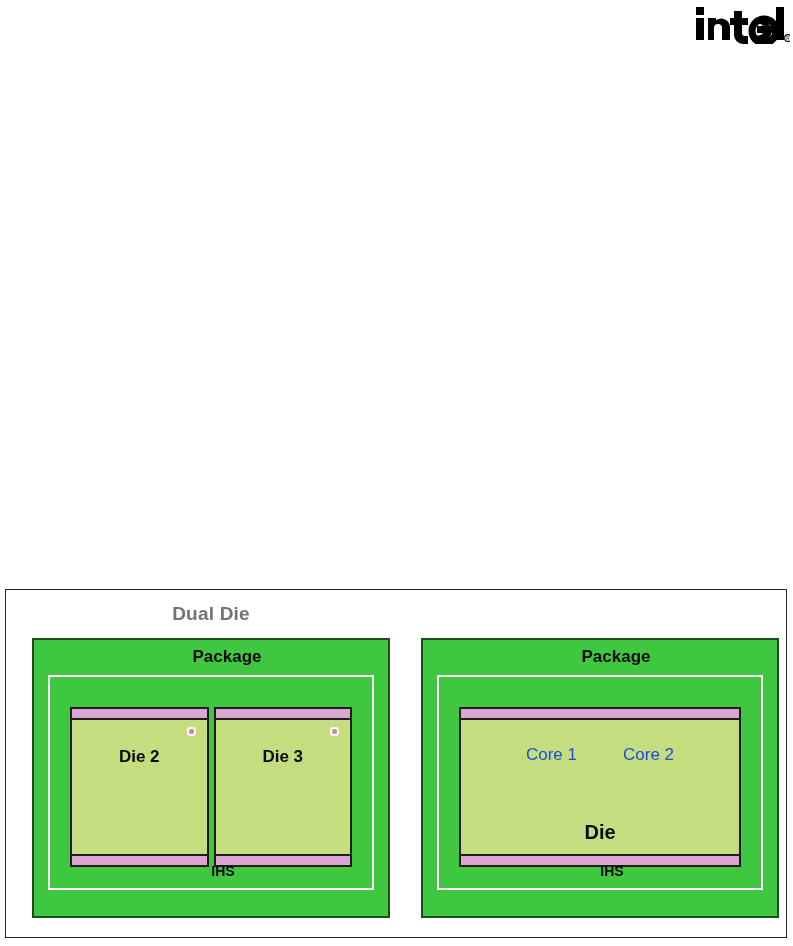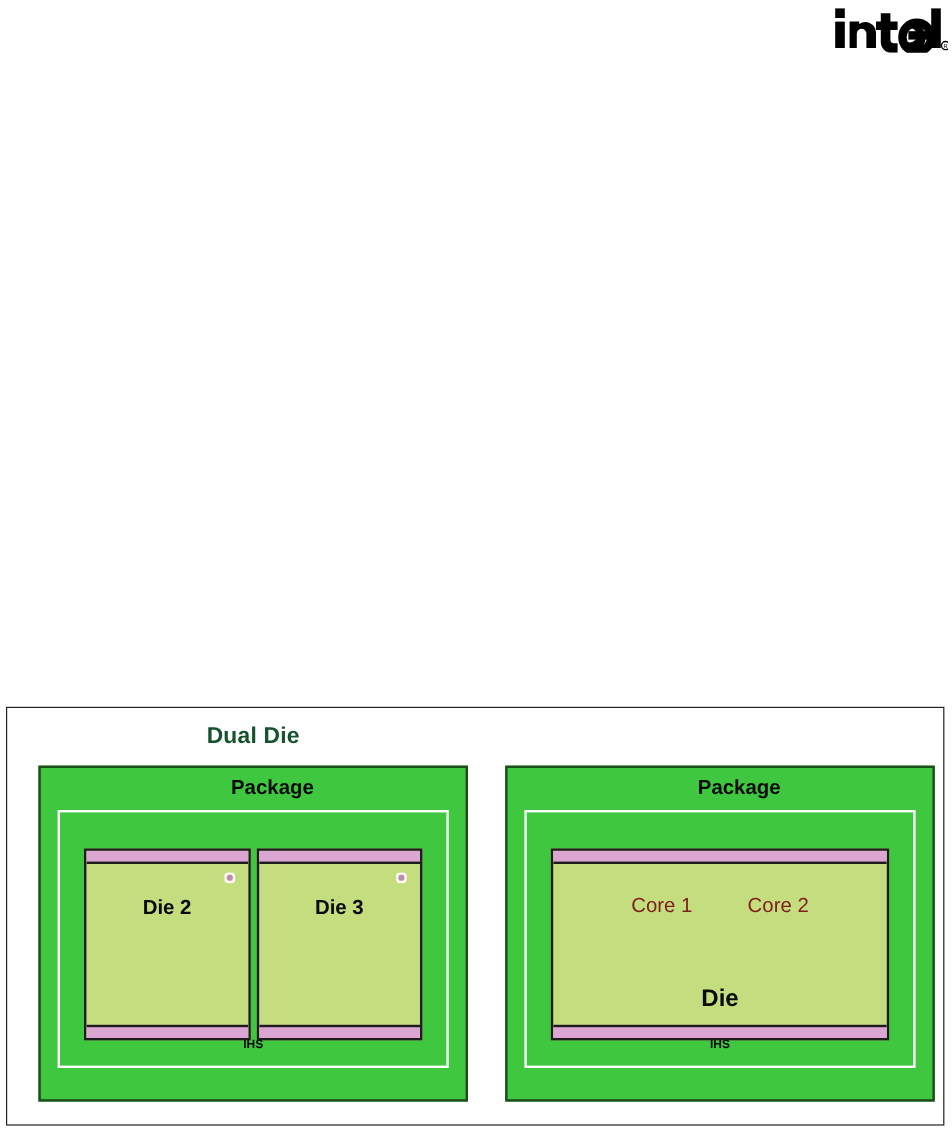--- a/index.html
+++ b/index.html
@@ -48,21 +48,21 @@
   .panel.right { left: 409px; }
 
   .panel-title {
     position: absolute;
     top: 13px;
     left: 0;
     width: 100%;
     text-align: center;
     font-size: 19px;
     font-weight: bold;
-    color: #14532d;
+    color: #737373;
     letter-spacing: 0.2px;
     line-height: 22px;
   }
 
   
   .package {
     position: absolute;
     top: 48px;
     left: 6px;
     width: 358px;
@@ -88,25 +88,25 @@
     position: absolute;
     top: 35px;
     left: 14px;
     right: 14px;
     bottom: 26px;
     border: 2px solid #ffffff;
     box-sizing: border-box;
   }
   .ihs-label {
     position: absolute;
-    left: 0;
+    left: 12px;
     bottom: 8px;
     width: 100%;
     text-align: center;
-    font-size: 10px;
+    font-size: 14px;
     font-weight: bold;
     color: #0a0a0a;
     line-height: 18px;
   }
 
   
   .die-strip {
     position: absolute;
     top: 30px;
     left: 20px;
@@ -176,21 +176,21 @@
     top: 36px;
     left: 0;
     width: 100%;
     display: flex;
     justify-content: center;
     gap: 46px;
   }
   .core-label {
     font-size: 17px;
     font-weight: normal;
-    color: #7f1d1d;
+    color: #1d4ed8;
     line-height: 20px;
   }
   .die-word {
     position: absolute;
     left: 0;
     bottom: 24px;
     width: 100%;
     text-align: center;
     font-size: 20px;
     font-weight: bold;

